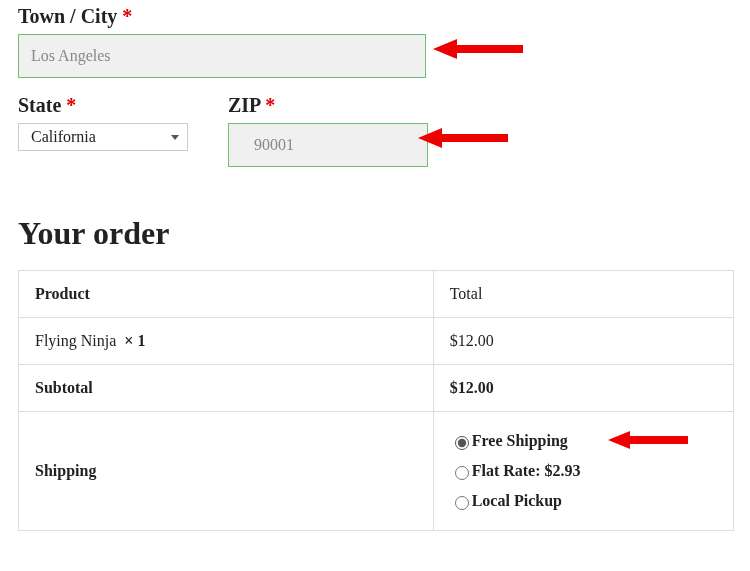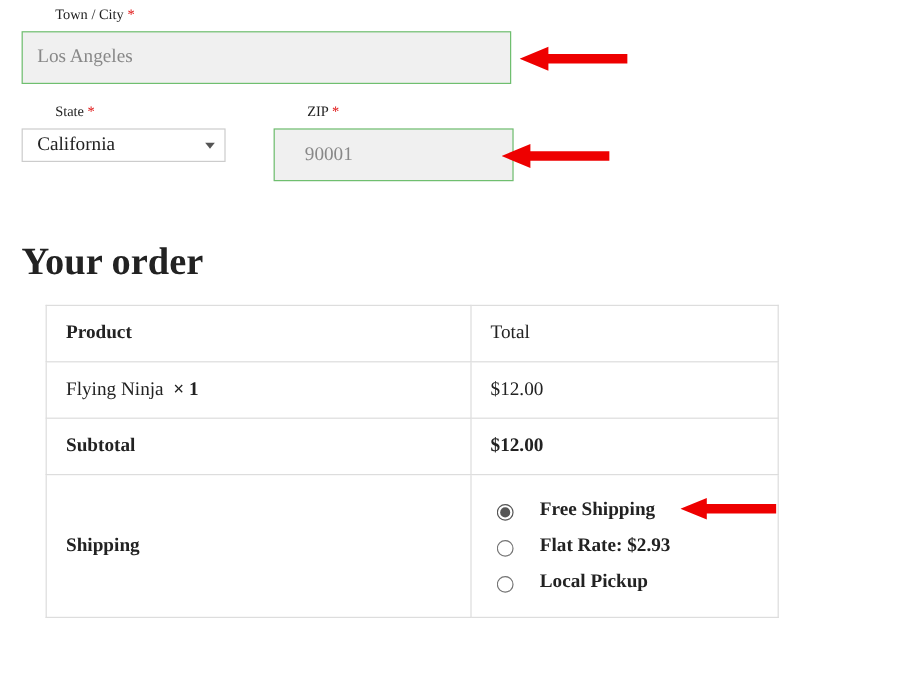--- a/index.html
+++ b/index.html
@@ -6,21 +6,21 @@
   body {
     font-family: Georgia, 'Times New Roman', serif;
     margin: 0;
     padding: 5px 18px 18px 18px;
     color: #222;
     background: #fff;
     width: 750px;
   }
   .form-row { display: flex; gap: 0; margin-bottom: 16px; position: relative; }
   .field { display: flex; flex-direction: column; margin-right: 40px; }
-  .label { font-size: 12px; margin-bottom: 6px; font-weight: 400; margin-left: 28px; }
+  .label { font-size: 20px; margin-bottom: 6px; font-weight: 700; }
   .req { color: #d00; }
   .text-input {
     border: 1px solid #6fbf6f;
     background: #f0f0f0;
     color: #888;
     font-family: Georgia, serif;
     font-size: 16px;
     padding: 10px 12px;
     height: 44px;
   }
@@ -37,40 +37,39 @@
     font-size: 16px;
     background: #fff;
     cursor: pointer;
   }
   .section-title {
     font-size: 32px;
     font-weight: 700;
     margin: 48px 0 18px 0;
   }
   table.order {
-    width: 611px;
+    width: 716px;
     border-collapse: collapse;
     border: 1px solid #ddd;
-    margin-left: 20px;
   }
   table.order th, table.order td {
     border: 1px solid #ddd;
     padding: 14px 16px;
     text-align: left;
     font-size: 16px;
     vertical-align: middle;
   }
   table.order th.head { font-weight: 700; width: 58%; }
   table.order th.head2 { font-weight: 400; }
   .qty { font-weight: 700; }
   .subtotal-label { font-weight: 700; }
   .subtotal-val { font-weight: 700; }
   .shipping-label { font-weight: 700; }
   .ship-opts { list-style: none; padding: 0; margin: 0; }
-  .ship-opts li { display: flex; align-items: center; gap: 19px; padding: 6px 0; font-weight: 700; position: relative; }
+  .ship-opts li { display: flex; align-items: center; gap: 0; padding: 6px 0; font-weight: 700; position: relative; }
   .radio { width: 14px; height: 14px; cursor: pointer; accent-color: #555;}
   .arrow {
     position: absolute;
     display: inline-flex;
     align-items: center;
   }
   .arrow svg { display: block; }
   .caret {
     width: 0; height: 0;
     border-left: 4px solid transparent;

